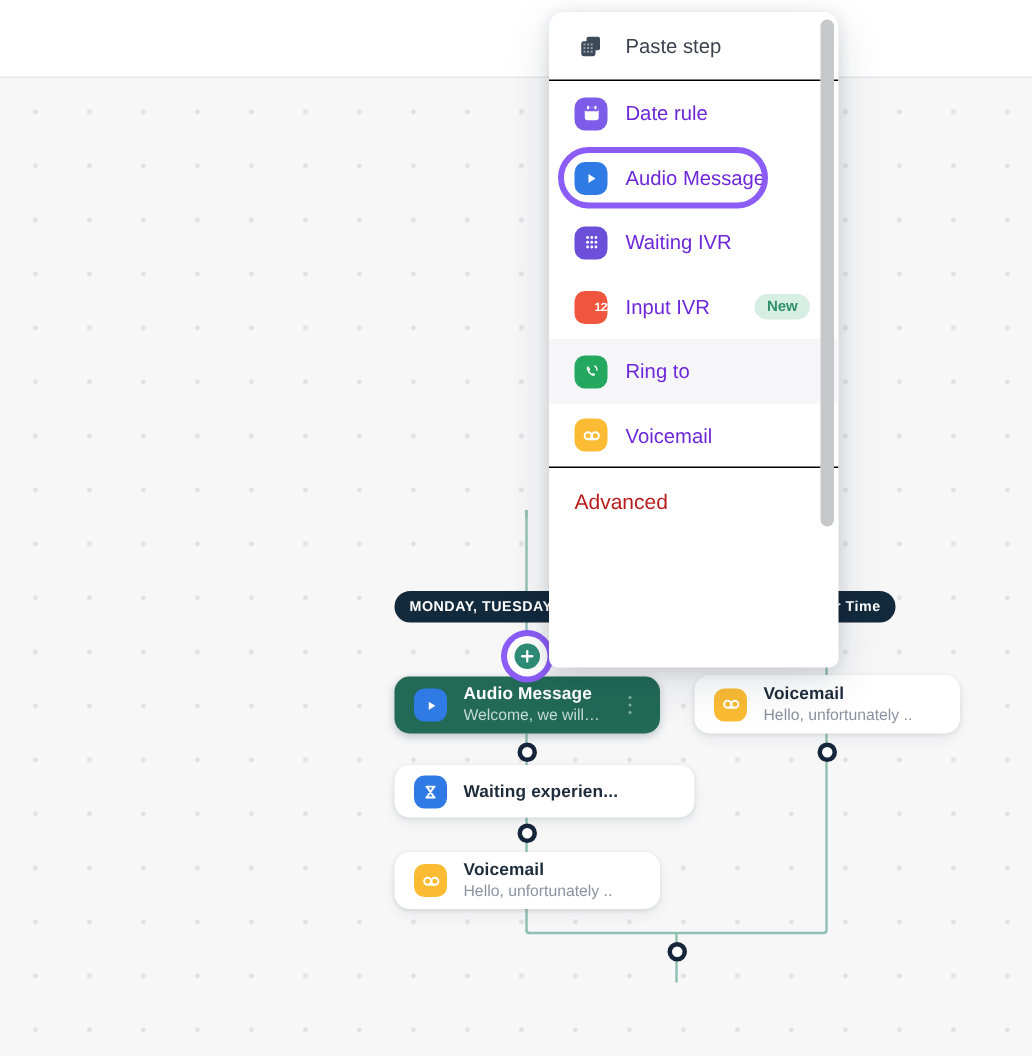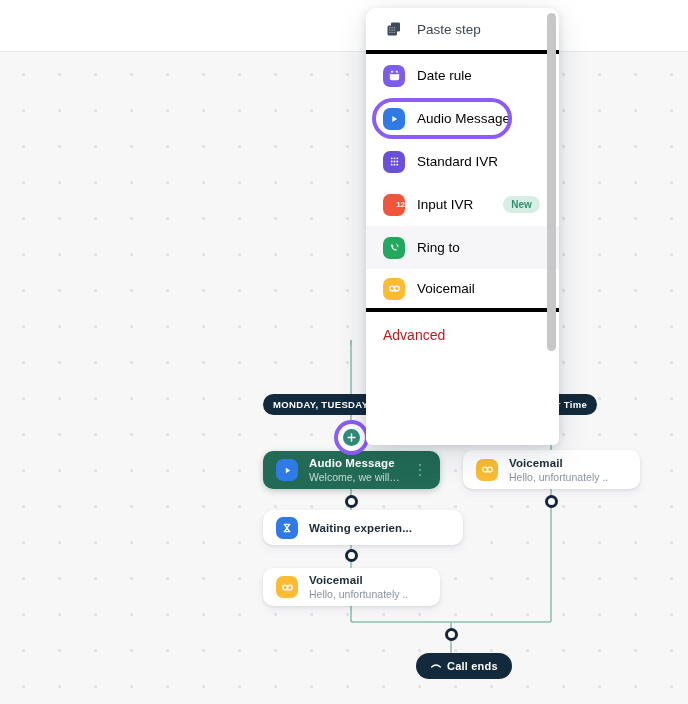--- a/index.html
+++ b/index.html
@@ -79,23 +79,23 @@
     position: absolute; left: 366px; top: 8px; width: 193px; height: 437px;
     background: #ffffff; border-radius: 10px 10px 6px 6px;
     box-shadow: 0 2px 10px rgba(20,30,50,.13), 0 10px 32px rgba(20,30,50,.12);
     z-index: 10; overflow: hidden;
   }
   .menu-scroll { position: absolute; inset: 0; }
   .mitem {
     display: flex; align-items: center; gap: 12px;
     height: 43px; padding: 0 17px; position: relative;
   }
-  .mitem .mlabel { font-size: 13.5px; color: #000000; white-space: nowrap; }
+  .mitem .mlabel { font-size: 13.5px; color: #6d28d9; white-space: nowrap; }
   .mitem.hovered { background: #f6f6f8; }
-  .mitem.sep { border-bottom: 4px solid #000000; }
+  .mitem.sep { border-bottom: 1px solid #000000; }
   .mitem.paste { height: 46px; }
   .mitem.paste .mlabel { color: #3d4450; }
   .micon { width: 22px; height: 22px; border-radius: 7px; flex: 0 0 auto;
            display: flex; align-items: center; justify-content: center; }
   .badge-new {
     font-size: 10px; font-weight: bold; color: #2e8f6f;
     background: #d7eee4; border-radius: 9px; padding: 3px 8px; margin-left: 18px;
   }
   .ring-sel {
     position: absolute; left: 6px; top: 1px; right: 47px; bottom: 1px;
@@ -210,26 +210,20 @@
         <circle cx="9.6" cy="7" r="2.5" fill="none" stroke="#ffffff" stroke-width="1.4"></circle>
         <path d="M4.4 9.5 L9.6 9.5" stroke="#ffffff" stroke-width="1.4"></path>
       </svg>
     </span>
     <span class="ntext">
       <span class="ntitle">Voicemail</span>
       <span class="nsub">Hello, unfortunately ..</span>
     </span>
   </div>
 
-  <div class="pill big" style="left:416px; top:653px;">
-    <svg width="12" height="12" viewBox="0 0 14 14">
-      <path d="M2 8.2 Q7 3.4 12 8.2" stroke="#ffffff" stroke-width="1.7" fill="none" stroke-linecap="round"></path>
-    </svg>
-    <span>Call ends</span>
-  </div>
 
   <div class="menu">
     <div class="menu-scroll">
 
       <div class="mitem paste sep">
         <span class="micon">
           <svg width="20" height="20" viewBox="0 0 20 20">
             <rect x="7" y="3.5" width="9" height="9" rx="1.3" fill="#3d4b58"></rect>
             <rect x="3.5" y="6.5" width="9.5" height="10" rx="1.6" fill="#3d4b58"></rect>
             <g fill="#9aa4ae">
@@ -280,21 +274,21 @@
                 <circle cx="10" cy="3.6" r="1"></circle>
               <circle cx="4" cy="7" r="1"></circle>
                 <circle cx="7" cy="7" r="1"></circle>
                 <circle cx="10" cy="7" r="1"></circle>
               <circle cx="4" cy="10.4" r="1"></circle>
                 <circle cx="7" cy="10.4" r="1"></circle>
                 <circle cx="10" cy="10.4" r="1"></circle>
             </g>
           </svg>
         </span>
-        <span class="mlabel">Standard IVR</span>
+        <span class="mlabel">Waiting IVR</span>
       </div>
 
       <div class="mitem">
         <span class="micon" style="background:#f0553d;">
           <span style="color:#ffffff;font-size:8px;font-weight:bold;letter-spacing:-.3px;margin-left:17px;">123</span>
         </span>
         <span class="mlabel">Input IVR</span>
         <span class="badge-new">New</span>
       </div>
 

